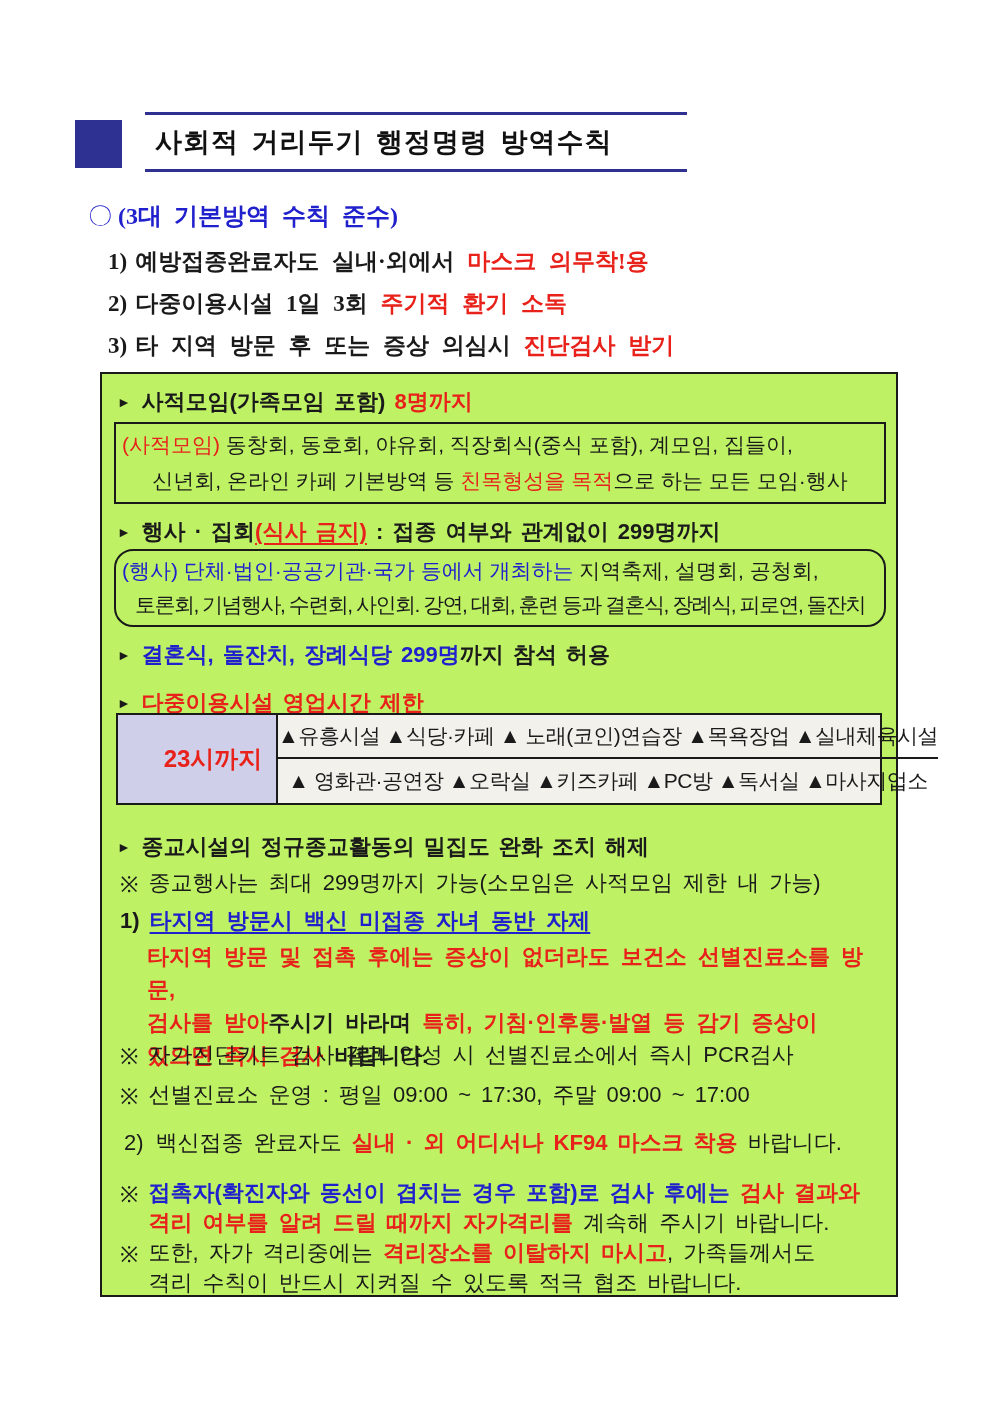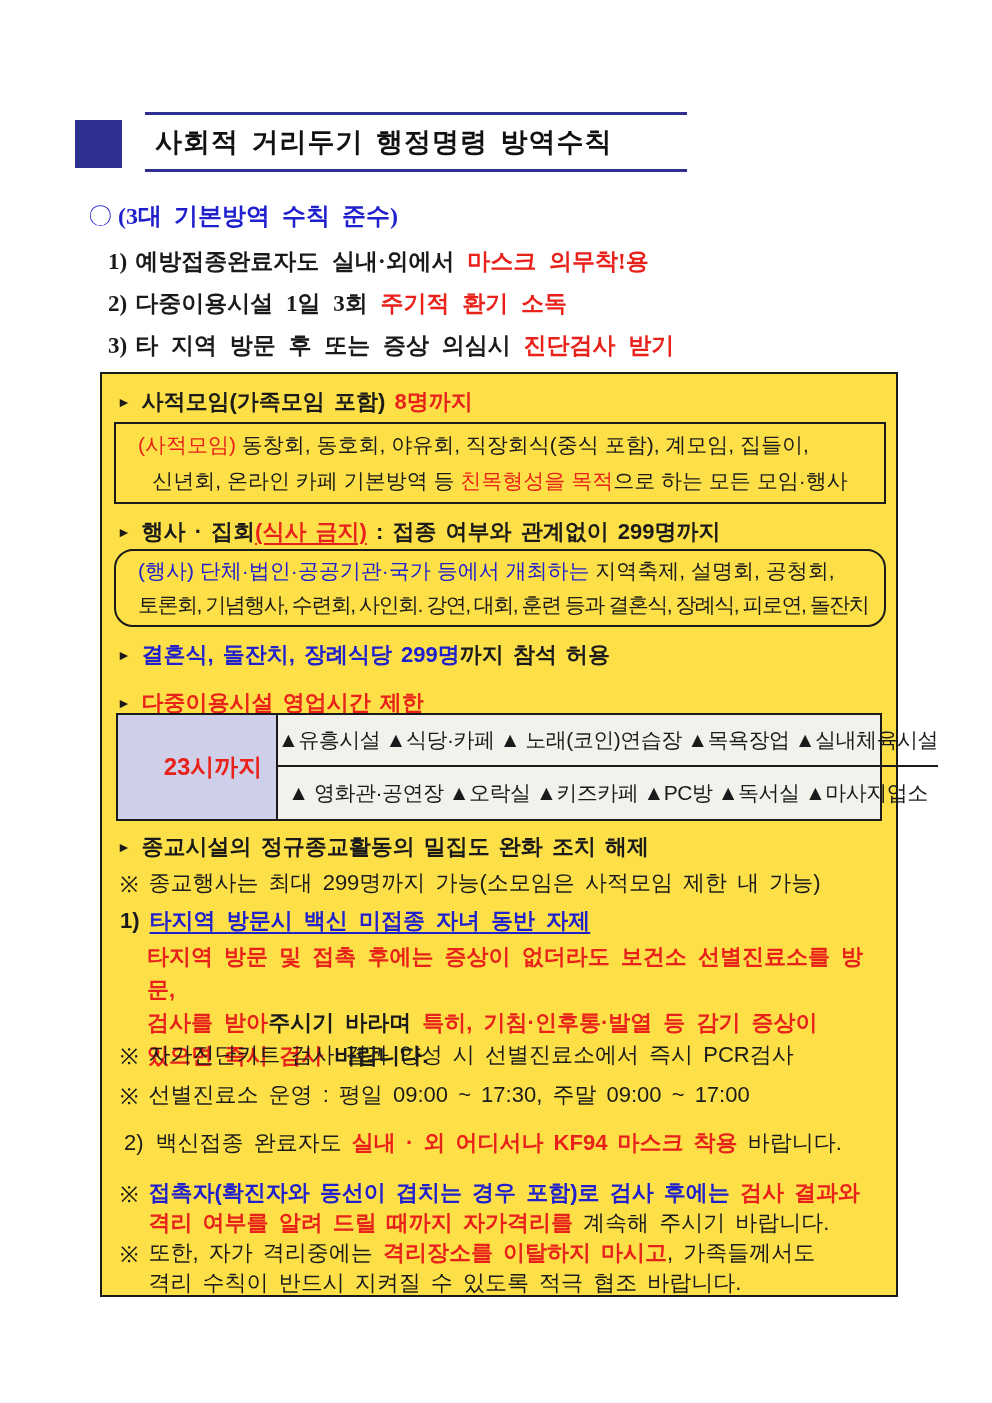--- a/index.html
+++ b/index.html
@@ -15,27 +15,27 @@
 
   
   .intro { position:absolute; left:88px; top:200px; width:840px; font-family:"Liberation Serif", serif; }
   .intro-head { font-size:24px; font-weight:700; color:#2020cc; word-spacing:6px; }
   .intro-head .circle { font-weight:400; margin-right:6px; }
   .intro-item { margin-top:17px; padding-left:20px; font-size:23px; font-weight:600; word-spacing:7px; line-height:25px; }
   .intro-item .num { margin-right:8px; }
 
   
   .main-box { position:absolute; left:100px; top:372px; width:798px; height:925px;
-              background:#fde047; border:2px solid #1a1a1a; }
+              background:#bef264; border:2px solid #1a1a1a; }
   .row { position:absolute; left:18px; right:14px; }
   .bullet { font-size:22px; font-weight:600; word-spacing:3px; }
   .bullet .mk { font-size:15px; vertical-align:2px; margin-right:14px; }
   .note { font-size:22px; font-weight:500; word-spacing:4px; display:flex; }
   .note .mk { margin-right:10px; flex:none; }
-  .subbox { left:12px; width:772px; border:2px solid #1a1a1a; padding:3px 22px; font-size:21px; font-weight:500; }
+  .subbox { left:12px; width:772px; border:2px solid #1a1a1a; padding:3px 6px; font-size:21px; font-weight:500; }
   .subbox .ln { line-height:36px; white-space:nowrap; }
   .subbox .ctr { text-align:center; }
   .cond { letter-spacing:-1.5px; word-spacing:0; }
 
   
   .tr { color:#e8211a; }
   .tb { color:#2020cc; }
   .bd { font-weight:700; }
   .ul { text-decoration:underline; text-decoration-thickness:2px; text-underline-offset:4px; }
 
@@ -59,21 +59,21 @@
   .r14 .num { margin-right:12px; }
   .r15 { top:804px; }
   .r16 { top:864px; }
   .two-line .txt { line-height:30px; }
 
   
   .time-table { display:grid; grid-template-columns:160px 1fr; border:2px solid #1a1a1a; background:#f2f1ec; }
   .tt-left { grid-row:1 / 3; background:#cfcfe9; border-right:2px solid #1a1a1a;
              display:flex; align-items:center; justify-content:center;
              font-size:24px; font-weight:700; color:#e8211a;padding-left:32px; }
-  .tt-cell { height:52px; display:flex; align-items:center; justify-content:center;
+  .tt-cell { height:44px; display:flex; align-items:center; justify-content:center;
              font-size:21px; font-weight:500; letter-spacing:-0.5px; white-space:nowrap; }
   .tt-top { border-bottom:2px solid #1a1a1a; }
 </style>
 </head>
 <body>
 
 <div class="page">
 
   <div class="hdr-square"></div>
   <div class="hdr-title">

